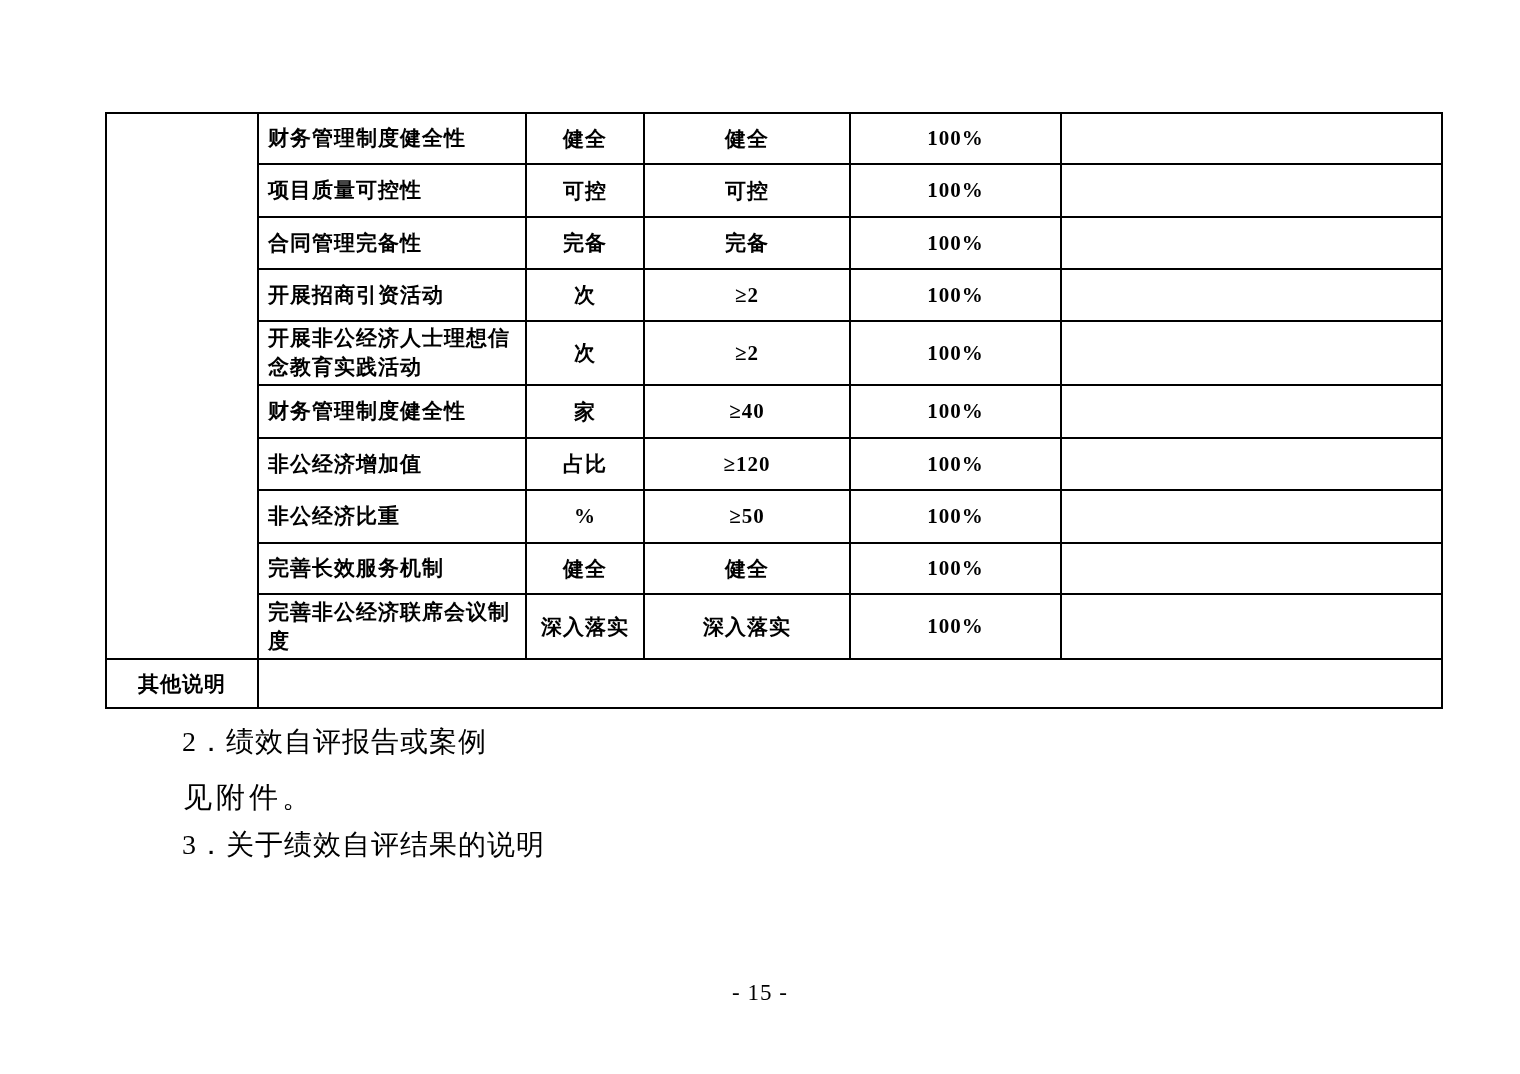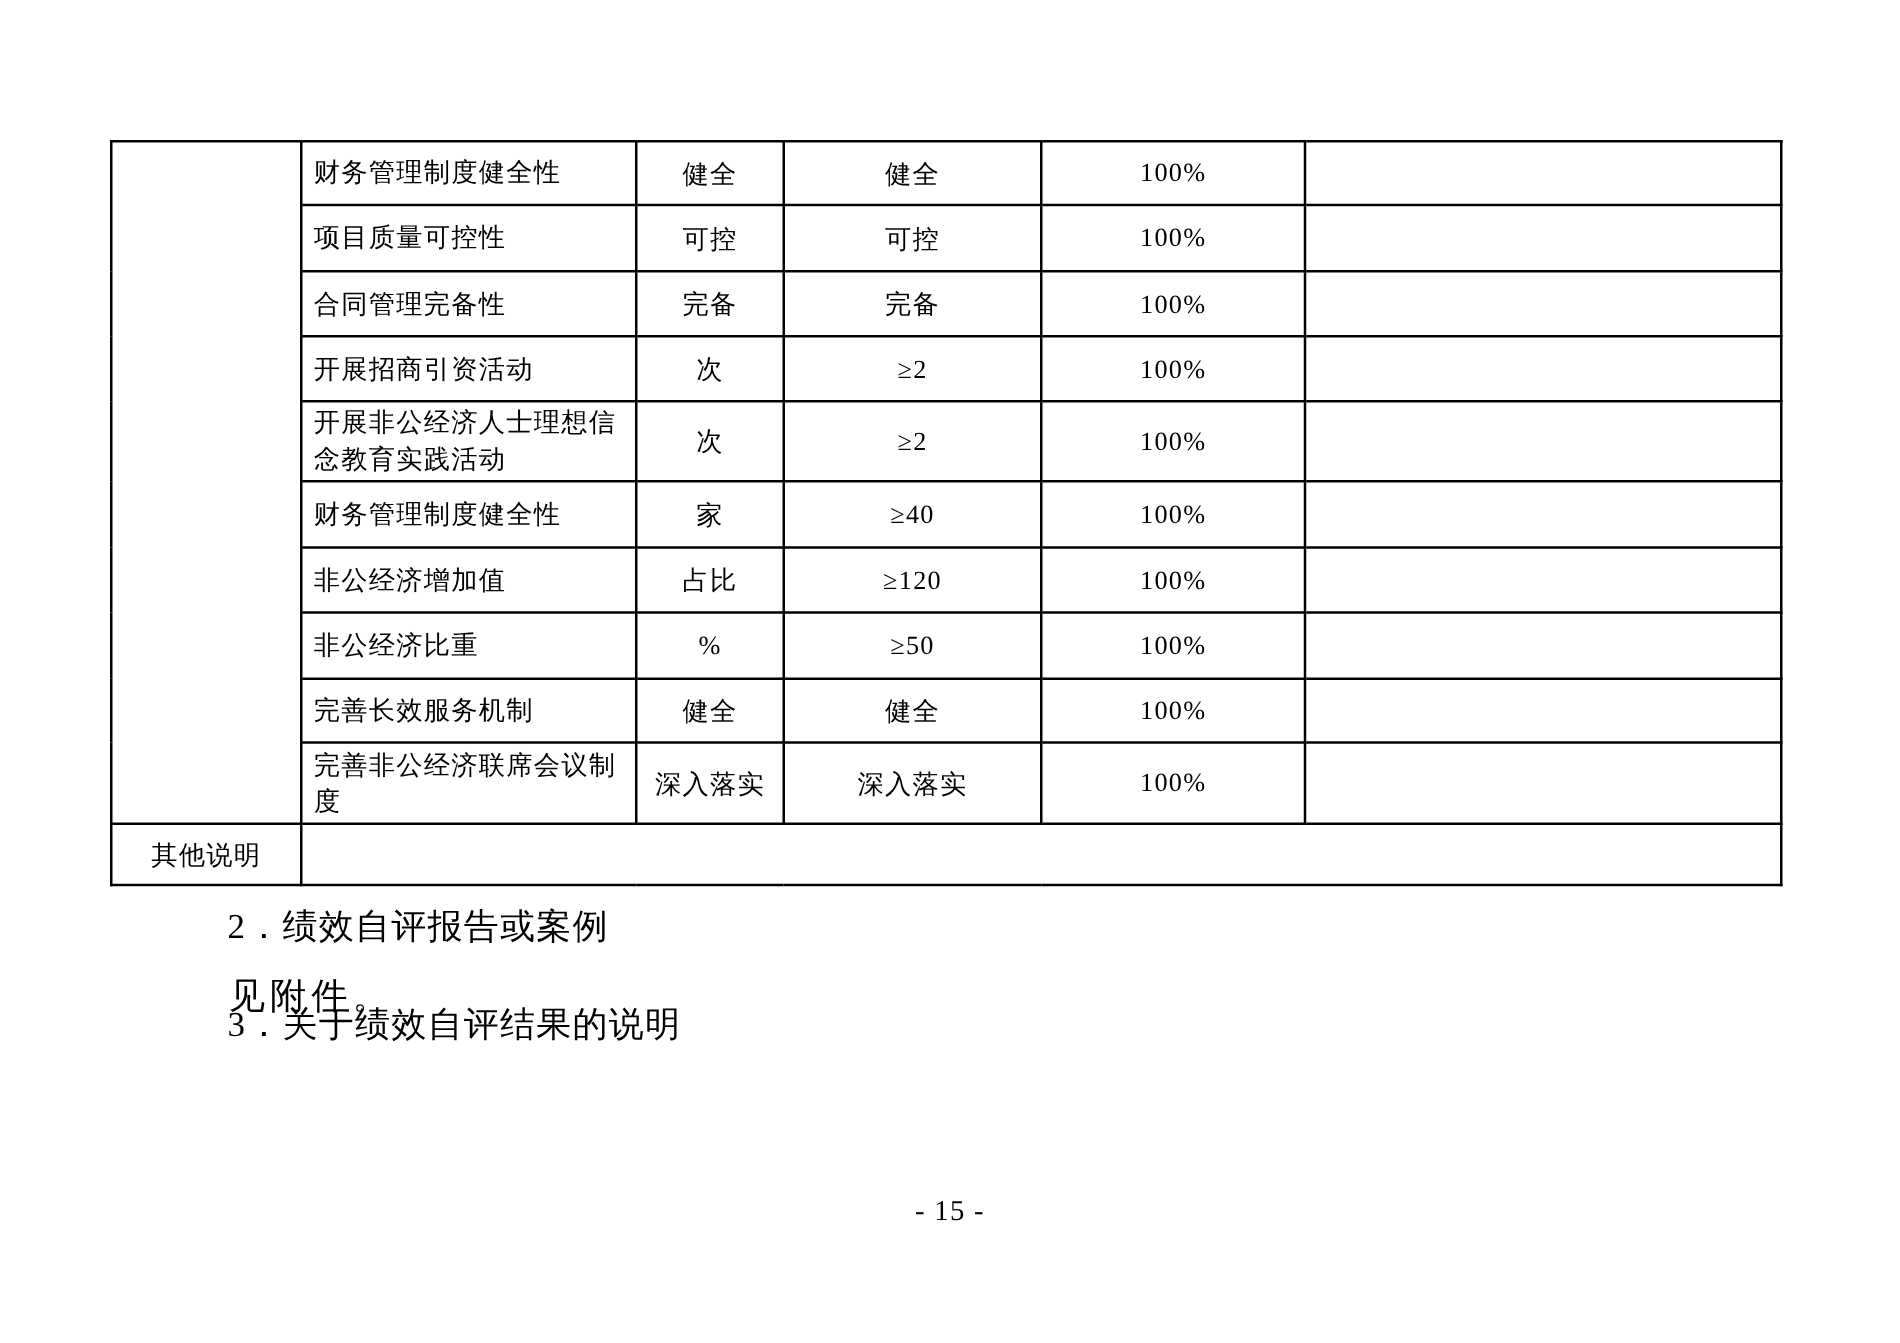--- a/index.html
+++ b/index.html
@@ -11,25 +11,26 @@
     position: relative;
     width: 1520px;
     height: 1074px;
     background: #ffffff;
     overflow: hidden;
     font-family: "Liberation Serif", "DejaVu Serif", serif;
     color: #000000;
   }
   table.perf {
     position: absolute;
-    left: 88px;
+    left: 105px;
     top: 112px;
     width: 1336px;
     border-collapse: collapse;
     table-layout: fixed;
+    font-weight: bold;
   }
   table.perf td {
     border: 2px solid #000000;
     vertical-align: middle;
     font-size: 21px;
     letter-spacing: 1px;
     color: #000000;
     overflow: hidden;
   }
   td.side { border-bottom: 2px solid #000; }
@@ -65,25 +66,25 @@
     left: 183px;
     margin: 0;
     font-size: 29px;
     font-weight: normal;
     letter-spacing: 4px;
     line-height: 34px;
     white-space: nowrap;
   }
   .pos-h1 { top: 725px; }
   .pos-p1 { top: 780px; }
-  .pos-h2 { top: 804px; }
+  .pos-h2 { top: 828px; }
   .pos-p2 { top: 890px; }
   .page-num {
     position: absolute;
-    top: 956px;
+    top: 980px;
     left: 0;
     width: 100%;
     text-align: center;
     font-size: 23px;
     letter-spacing: 1px;
   }
 </style>
 </head>
 <body>
 

